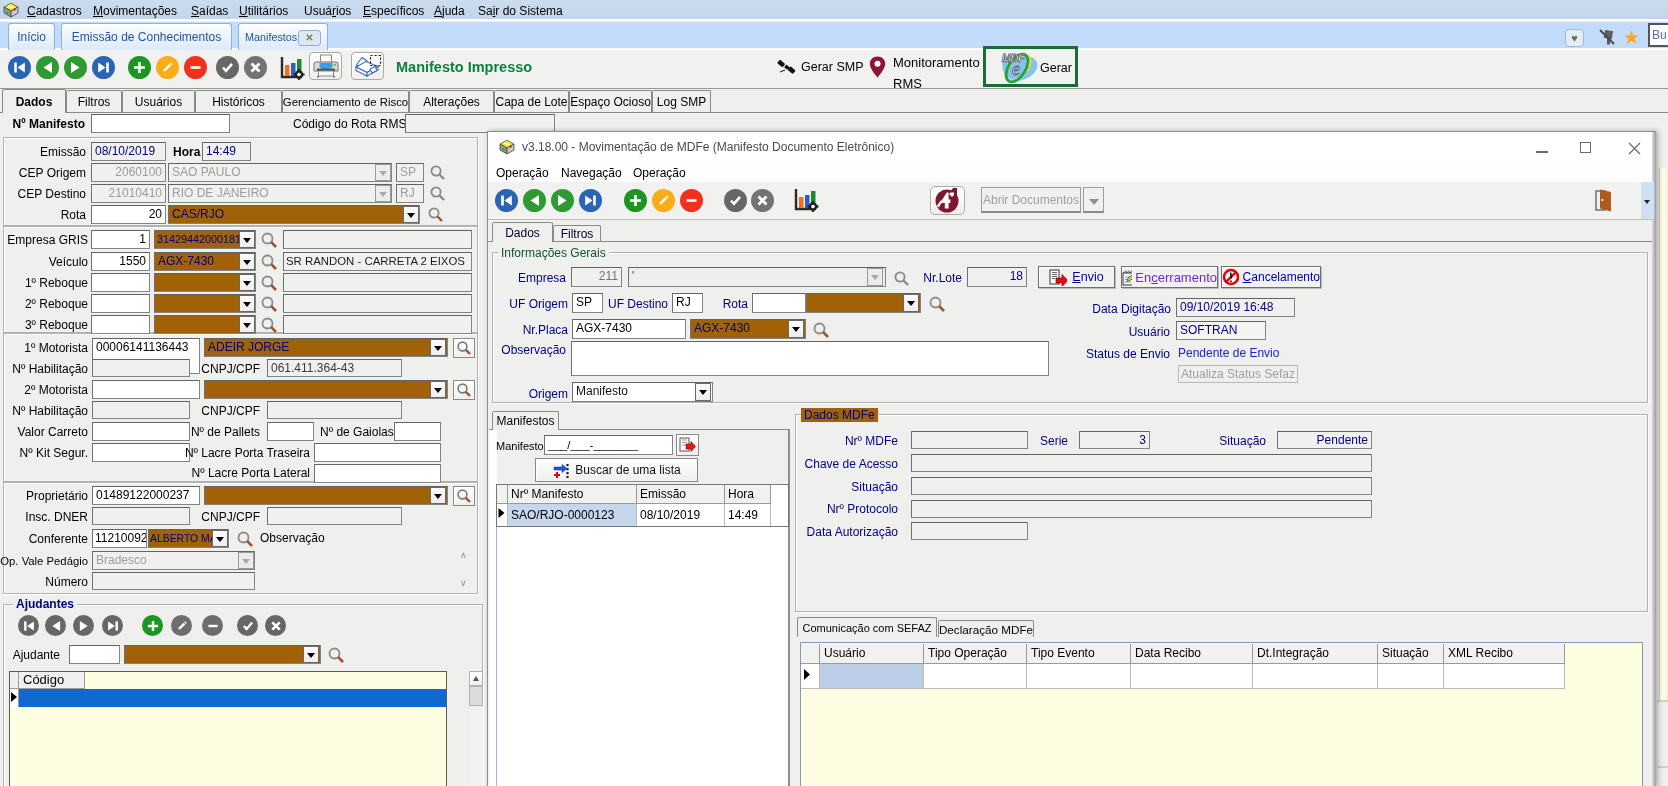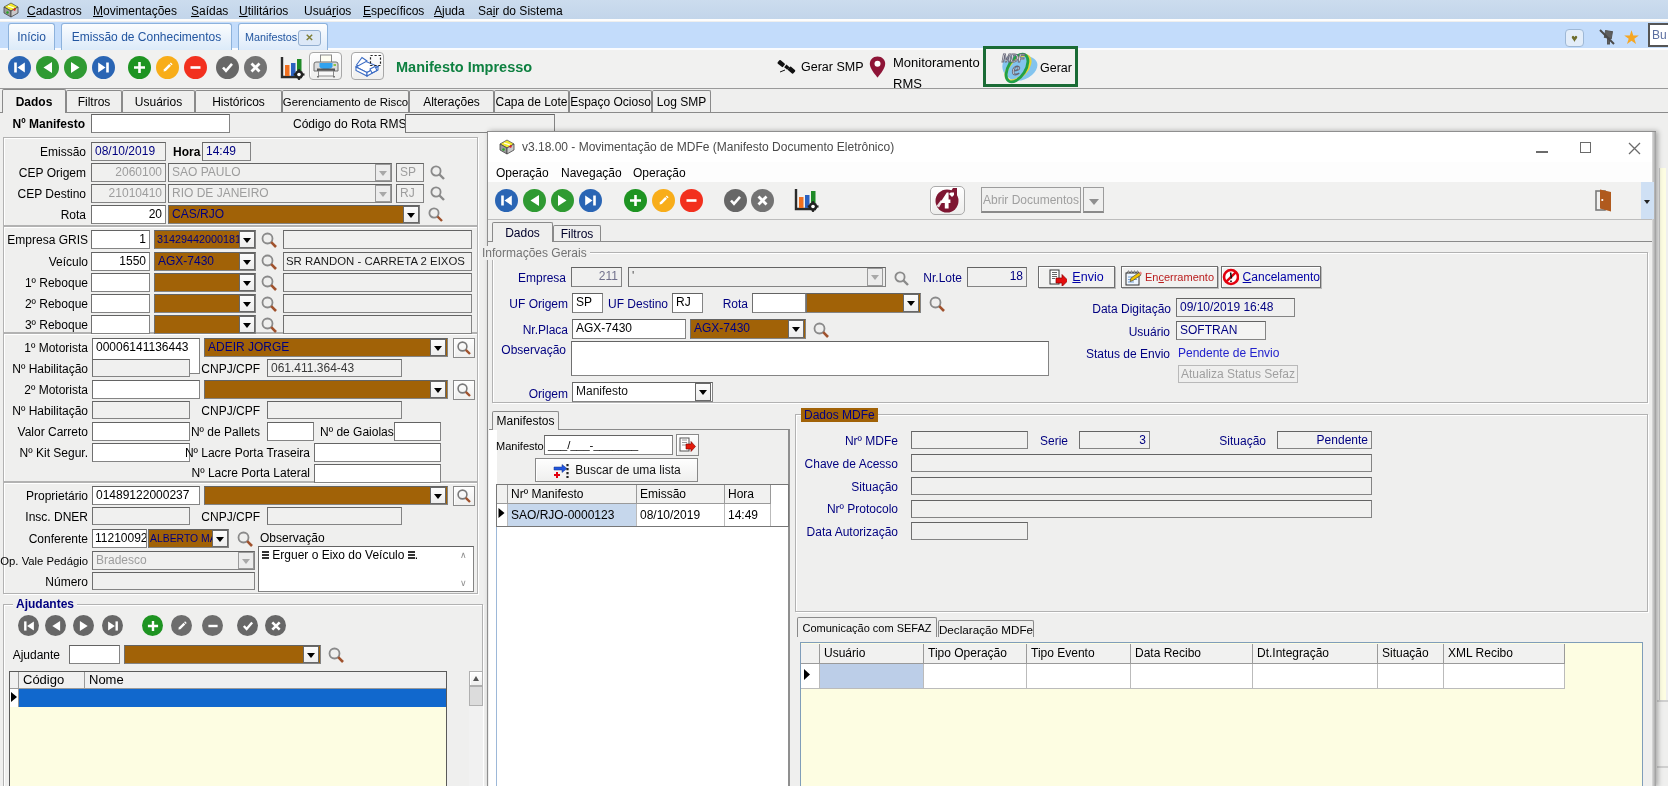--- a/index.html
+++ b/index.html
@@ -381,21 +381,20 @@
         <circle cx="7.5" cy="7.5" r="5" fill="none" stroke="#8a8a8a" stroke-width="1.8"></circle>
         <line x1="11.2" y1="11.2" x2="16" y2="16" stroke="#a0522d" stroke-width="2.6"></line>
       </svg></div>
 <div class="lab" style="left:260px;top:531px">Observação</div>
 
 <div class="lab ra" style="left:0px;top:555px;width:88px;font-size:11.3px">Op. Vale Pedágio</div>
 <div class="s gy" style="left:92px;top:551px;width:163px;height:19px">Bradesco</div>
 <div class="aw dis" style="left:238px;top:552px;height:17px">
       <i></i>
     </div>
-<div class="s" style="left:258px;top:546px;width:216px;height:46px;color:#000;font-size:12px"><i style="display:inline-block;width:7px;height:8px;background:repeating-linear-gradient(#333 0 1.5px,#fff 1.5px 3px)"></i> Erguer o Eixo do Veículo <i style="display:inline-block;width:7px;height:8px;background:repeating-linear-gradient(#333 0 1.5px,#fff 1.5px 3px)"></i>.</div>
 <div class="a" style="left:460px;top:550px;color:#909090;font-size:9px">∧</div>
 <div class="a" style="left:460px;top:578px;color:#909090;font-size:9px">∨</div>
 
 <div class="lab ra" style="left:0px;top:575px;width:88px">Número</div>
 <div class="s gy" style="left:92px;top:572px;width:163px;height:18px"></div>
 
 <div class="grp" style="left:3px;top:604px;width:480px;height:182px;border-bottom:none"></div>
 <div class="lab" style="left:13px;top:597px;background:#efefee;padding:0 3px;color:#000080;font-weight:bold">Ajudantes</div>
 <div class="circ" style="left:18px;top:615px;width:21px;height:21px;background:#676767">
       <svg width="12" height="12" viewBox="0 0 13 13">
@@ -453,21 +452,20 @@
       <i></i>
     </div>
 <div class="mag" style="left:327px;top:646px"><svg width="18" height="18">
         <circle cx="7.5" cy="7.5" r="5" fill="none" stroke="#8a8a8a" stroke-width="1.8"></circle>
         <line x1="11.2" y1="11.2" x2="16" y2="16" stroke="#a0522d" stroke-width="2.6"></line>
       </svg></div>
 
 <div class="a" style="left:9px;top:671px;width:438px;height:115px;background:#fdfde2;border:1px solid #5a5a5a;border-bottom:none"></div>
 <div class="a" style="left:10px;top:672px;width:9px;height:17px;background:#f0f0f0;border-right:1px solid #9a9a9a;border-bottom:1px solid #9a9a9a"></div>
 <div class="a" style="left:19px;top:672px;width:66px;height:17px;background:#f0f0f0;border-right:1px solid #9a9a9a;border-bottom:1px solid #9a9a9a;font-size:13px;padding:0 4px">Código</div>
-<div class="a" style="left:85px;top:672px;width:361px;height:17px;background:#f0f0f0;border-bottom:1px solid #9a9a9a;font-size:13px;padding:0 4px">Nome</div>
 <div class="a" style="left:10px;top:689px;width:9px;height:18px;background:#fff;border-right:1px solid #9a9a9a"><svg width="8" height="16">
         <path d="M1 3 L7 8 L1 13 Z" fill="#000"></path>
       </svg></div>
 <div class="a" style="left:19px;top:689px;width:427px;height:18px;background:#1168cd"></div>
 
 <div class="a" style="left:469px;top:671px;width:14px;height:115px;background:#f1f1f1"></div>
 <div class="btn" style="left:469px;top:671px;width:14px;height:15px;border-color:#b0b0b0">
       <i style="display:block;width:0;height:0;border:3.5px solid transparent;border-bottom:5px solid #555;margin-top:-4px"></i>
     </div>
 <div class="a" style="left:469px;top:686px;width:14px;height:20px;background:#dcdcdc;border:1px solid #b0b0b0"></div>
@@ -586,21 +584,21 @@
         <circle cx="7.3" cy="11" r="1.1" fill="#fff"></circle>
       </svg></div>
 <div class="a" style="left:1641px;top:182px;width:13px;height:37px;background:#cfe0f4"></div>
 <div class="a" style="left:1644px;top:200px;width:0;height:0;border:3.8px solid transparent;border-top:4.8px solid #222"></div>
 
 <div class="a" style="left:488px;top:241px;width:1164px;height:1px;background:#8a8a8a"></div>
 <div class="t2" style="left:492px;top:222px;width:61px;height:20px;z-index:2;color:#00002a">Dados</div>
 <div class="t2" style="left:553px;top:225px;width:48px;height:16px;color:#00002a">Filtros</div>
 
 <div class="grp" style="left:492px;top:252px;width:1156px;height:151px"></div>
-<div class="lab" style="left:479px;top:246px;background:#efefee;padding:0 3px;color:#737373">Informações Gerais</div>
+<div class="lab" style="left:498px;top:246px;background:#efefee;padding:0 3px;color:#14532d">Informações Gerais</div>
 
 <div class="lab ra nv" style="left:490px;top:271px;width:76px">Empresa</div>
 <div class="s gy ra" style="left:571px;top:267px;width:51px;height:20px;color:#70708c">211</div>
 <div class="s" style="left:628px;top:267px;width:258px;height:20px;background:#eeeeed;color:#555">'</div>
 <div class="aw dis" style="left:867px;top:268px;height:18px">
       <i></i>
     </div>
 <div class="mag" style="left:893px;top:270px"><svg width="17" height="17">
         <circle cx="7" cy="7" r="4.6" fill="none" stroke="#8a8a8a" stroke-width="1.8"></circle>
         <line x1="10.5" y1="10.5" x2="15" y2="15" stroke="#8a8a8a" stroke-width="2.4"></line>
@@ -616,21 +614,21 @@
 <span style="font-size:12.5px;color:#0000a6"><span class="u">E</span>nvio</span>
     </div>
 <div class="btn" style="left:1121px;top:266px;width:97px;height:22px;background:#f1f1f0;border:1px solid #6e6e6e;box-shadow:inset 1px 1px 0 #fff,1px 1px 0 #bbb">
 <svg width="17" height="17" style="margin-right:3px">
         <rect x="1" y="4" width="13" height="12" fill="#eef6ff" stroke="#333"></rect>
         <path d="M2 4 c1 -2.5 2 -2.5 3 0 c1 -2.5 2 -2.5 3 0 c1 -2.5 2 -2.5 3 0 c1 -2.5 2 -2.5 3 0" stroke="#444" fill="none" stroke-width="0.9"></path>
         <path d="M3 8h9M3 10.5h9M3 13h6" stroke="#6a9ad0" stroke-width="0.9"></path>
         <path d="M6 9 L14 3.5 L16 6 L8 11.5 L5 12.5 Z" fill="#f2c200" stroke="#444" stroke-width="0.7"></path>
         <path d="M14 3.5 L16 6 L17 4 L15.5 2.5 Z" fill="#e88"></path>
       </svg>
-<span style="font-size:11px;color:#b91c1c">En<span class="u">c</span>erramento</span>
+<span style="font-size:13px;color:#6d28d9">En<span class="u">c</span>erramento</span>
     </div>
 <div class="btn" style="left:1221px;top:266px;width:100px;height:22px;background:#f1f1f0;border:1px solid #6e6e6e;box-shadow:inset 1px 1px 0 #fff,1px 1px 0 #bbb">
 <svg width="18" height="18" style="margin-right:4px">
         <circle cx="9" cy="9" r="7" fill="#fff" stroke="#e3000e" stroke-width="2.6"></circle>
         <line x1="3.8" y1="14.2" x2="14.2" y2="3.8" stroke="#e3000e" stroke-width="2.4"></line>
         <path d="M8.6 4.5 l0.8 6 M9 12.5 l0 1.5" stroke="#111" stroke-width="1.6"></path>
       </svg>
 <span style="font-size:12px;color:#0000a6"><span class="u">C</span>ancelamento</span>
     </div>
 

